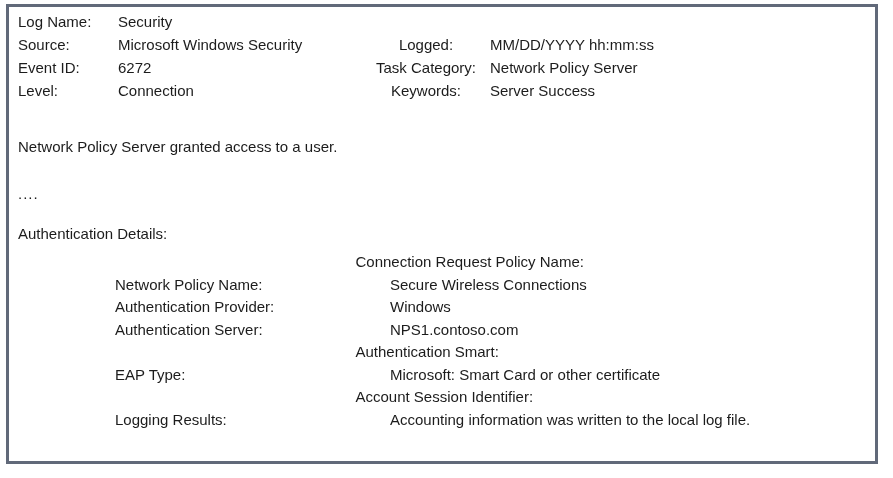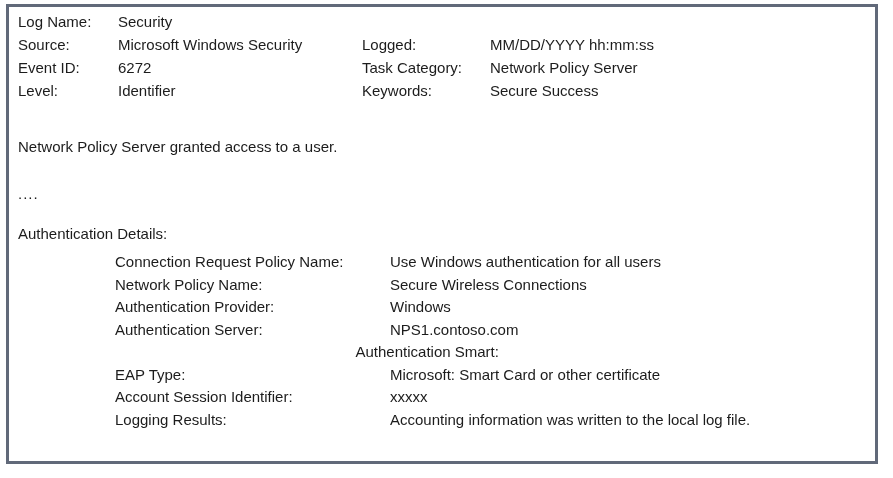--- a/index.html
+++ b/index.html
@@ -35,21 +35,21 @@
     right: 4px;
   }
   .hdr-row {
     display: flex;
     height: 23px;
     line-height: 23px;
     white-space: pre;
   }
   .hl1 { width: 100px; flex: 0 0 auto; }
   .hv1 { width: 244px; flex: 0 0 auto; }
-  .hl2 { width: 128px; flex: 0 0 auto; }
+  .hl2 { width: 128px; flex: 0 0 auto; text-align: center; }
   .hv2 { flex: 1; }
   .desc {
     margin-top: 33px;
     height: 23px;
     line-height: 23px;
   }
   .dots {
     margin-top: 24px;
     height: 23px;
     line-height: 23px;
@@ -93,36 +93,35 @@
           <span class="hv2">MM/DD/YYYY hh:mm:ss</span>
         </div>
         <div class="hdr-row">
           <span class="hl1">Event ID:</span>
           <span class="hv1">6272</span>
           <span class="hl2">Task Category:</span>
           <span class="hv2">Network Policy Server</span>
         </div>
         <div class="hdr-row">
           <span class="hl1">Level:</span>
-          <span class="hv1">Identifier</span>
+          <span class="hv1">Connection</span>
           <span class="hl2">Keywords:</span>
-          <span class="hv2">Secure Success</span>
+          <span class="hv2">Server Success</span>
         </div>
       </div>
 
       <div class="desc">Network Policy Server granted access to a user.</div>
 
       <div class="dots">....</div>
 
       <div class="section-title">Authentication Details:</div>
 
       <div class="details">
         <div class="detail-row">
           <span class="dl">Connection Request Policy Name:</span>
-          <span class="dv">Use Windows authentication for all users</span>
         </div>
         <div class="detail-row">
           <span class="dl">Network Policy Name:</span>
           <span class="dv">Secure Wireless Connections</span>
         </div>
         <div class="detail-row">
           <span class="dl">Authentication Provider:</span>
           <span class="dv">Windows</span>
         </div>
         <div class="detail-row">
@@ -131,21 +130,20 @@
         </div>
         <div class="detail-row">
           <span class="dl">Authentication Smart:</span>
         </div>
         <div class="detail-row">
           <span class="dl">EAP Type:</span>
           <span class="dv">Microsoft: Smart Card or other certificate</span>
         </div>
         <div class="detail-row">
           <span class="dl">Account Session Identifier:</span>
-          <span class="dv">xxxxx</span>
         </div>
         <div class="detail-row">
           <span class="dl">Logging Results:</span>
           <span class="dv">Accounting information was written to the local log file.</span>
         </div>
       </div>
 
     </div>
   </div>
 </div>

